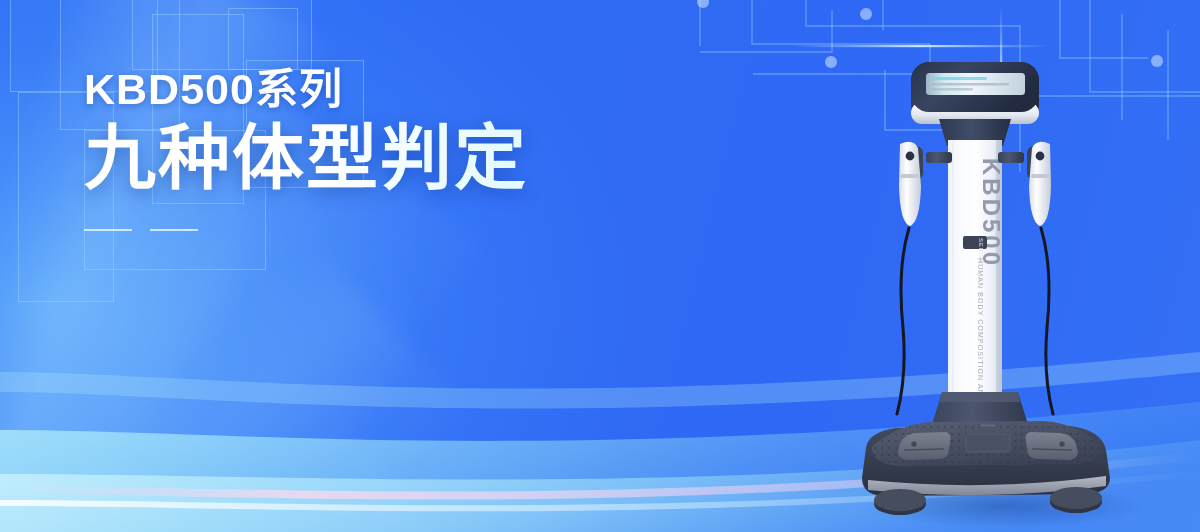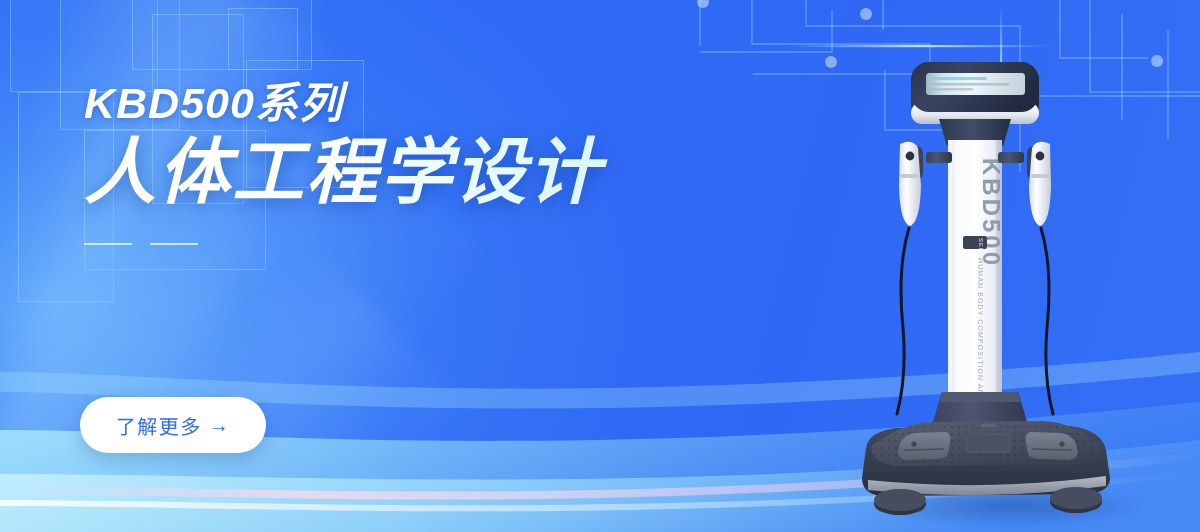--- a/index.html
+++ b/index.html
@@ -47,21 +47,21 @@
     background:rgba(150,210,255,0.045);
   }
 
   
   .circuit { position:absolute; inset:0; pointer-events:none; }
 
   
   .sweep { position:absolute; left:0; bottom:0; width:100%; height:100%; pointer-events:none; }
 
   
-  .copy { position:absolute; left:84px; top:80px; width:640px;font-style:italic; }
+  .copy { position:absolute; left:84px; top:66px; width:640px; }
 
   .eyebrow {
     font-size:43px;
     font-weight:600;
     color:#ffffff;
     letter-spacing:1px;
     line-height:1.08;
     text-shadow:0 2px 7px rgba(10,50,140,0.38);
   }
 
@@ -210,31 +210,27 @@
 
     <path d="M0 430 C 240 430, 560 468, 1200 402 L1200 532 L0 532 Z" fill="url(#sw1)"></path>
     <path d="M0 474 C 300 474, 700 500, 1200 440 L1200 532 L0 532 Z" fill="url(#sw2)"></path>
     <path d="M0 486 C 260 486, 620 512, 1200 452 L1200 460 C 620 520, 260 494, 0 494 Z" fill="url(#sw3)"></path>
     <path d="M0 500 C 280 500, 680 524, 1200 470 L1200 476 C 680 530, 280 506, 0 506 Z" fill="url(#sw4)"></path>
     <path d="M0 372 C 200 372, 520 420, 1200 352 L1200 372 C 520 440, 200 392, 0 392 Z" fill="#a9e3fb" opacity="0.30"></path>
   </svg>
 
   <div class="copy">
     <div class="eyebrow">KBD500系列</div>
-    <div class="headline">人体工程学设计</div>
+    <div class="headline">九种体型判定</div>
     <div class="subline">
       <span class="dash"></span>
       <span class="dash"></span>
     </div>
   </div>
 
-  <button class="cta">
-    <span>了解更多</span>
-    <span class="arrow">→</span>
-  </button>
 
   <svg class="device" viewBox="0 0 330 492">
     <defs>
       <linearGradient id="col" x1="0" y1="0" x2="1" y2="0">
         <stop offset="0%" stop-color="#d8dde6"></stop>
         <stop offset="14%" stop-color="#f7f9fc"></stop>
         <stop offset="52%" stop-color="#ffffff"></stop>
         <stop offset="84%" stop-color="#eaeef5"></stop>
         <stop offset="100%" stop-color="#c9d0dc"></stop>
       </linearGradient>

